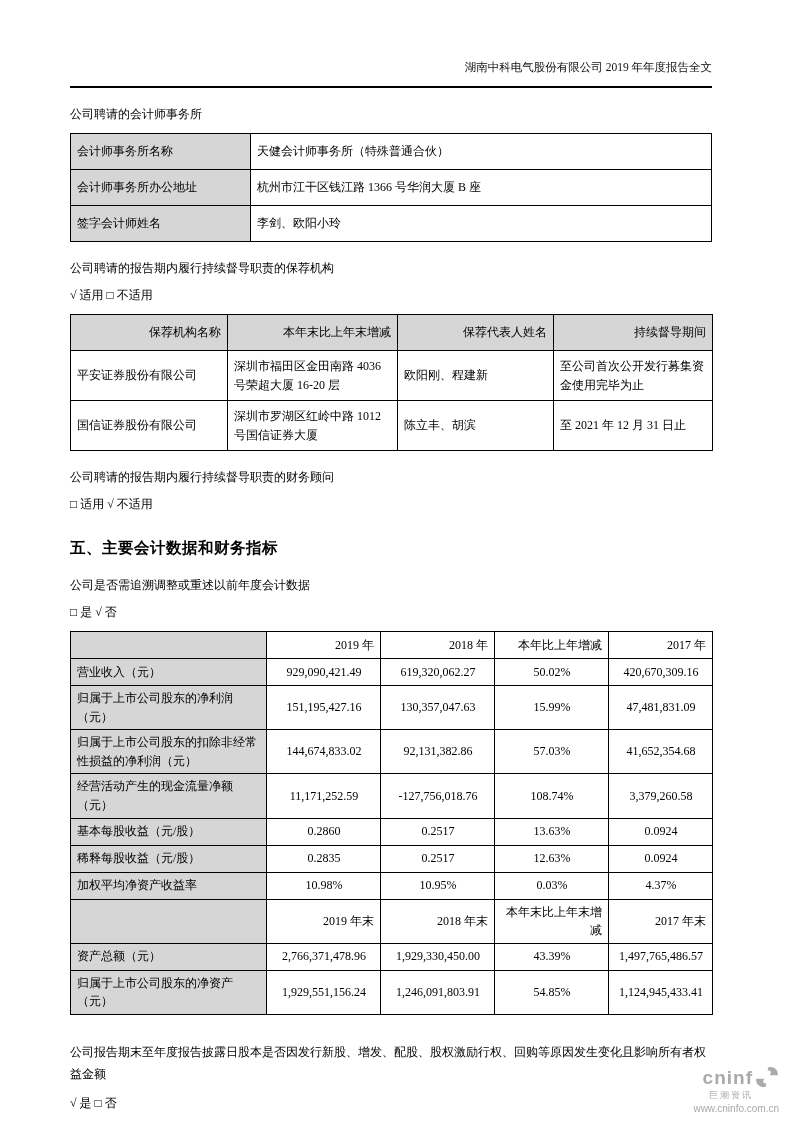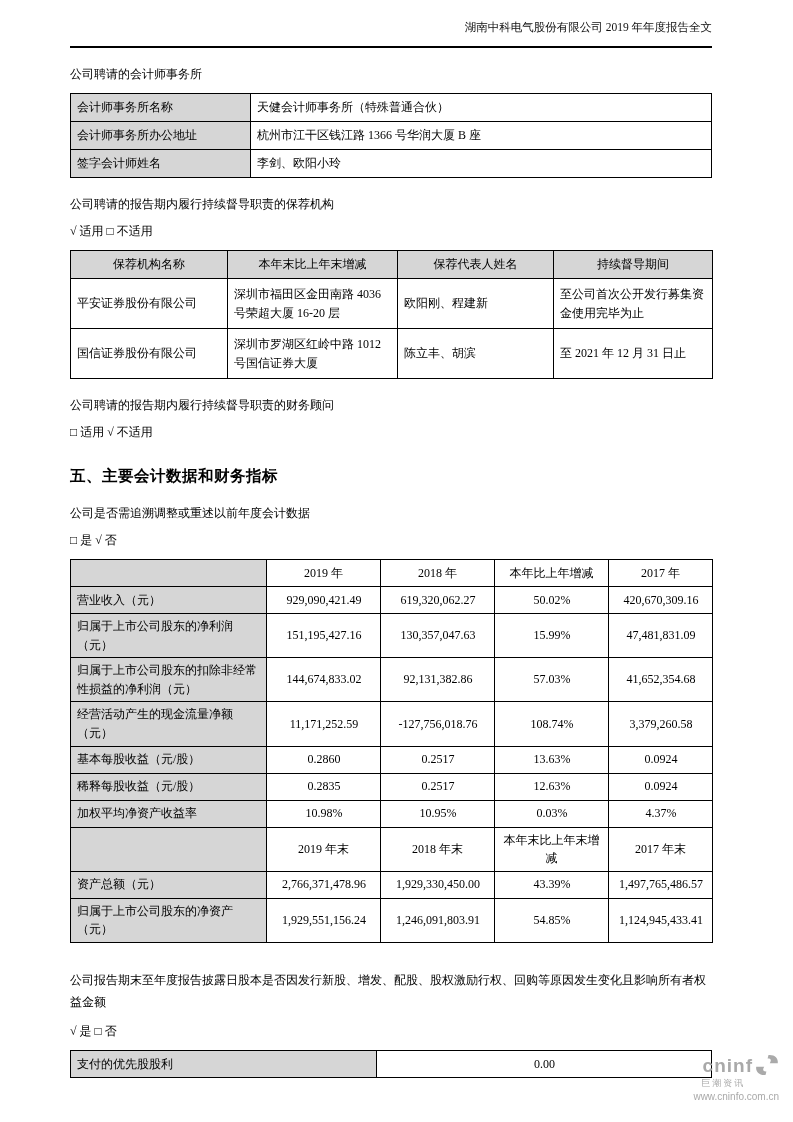--- a/index.html
+++ b/index.html
@@ -5,55 +5,55 @@
   * { margin: 0; padding: 0; box-sizing: border-box; }
   html, body { background: #e8e8e8; }
   .page {
     position: relative;
     width: 793px;
     height: 1122px;
     margin: 0 auto;
     background: #ffffff;
     font-family: "Liberation Serif", "DejaVu Serif", serif;
     color: #000;
-    padding: 20px 81px 0 70px;
+    padding: 60px 81px 0 70px;
     overflow: hidden;
   }
   .doc-header { text-align: right; font-size: 11.5px; color: #111;
     padding-bottom: 11px; border-bottom: 2px solid #000; }
   .sec-heading {
     font-family: "Liberation Sans", "DejaVu Sans", sans-serif;
     font-weight: bold; font-size: 15.5px; letter-spacing: 0.5px;
     margin-top: 25px;
   }
   .body-line { font-size: 12px; margin-top: 18px; }
   .mark-line { font-size: 12px; margin-top: 10px; }
   table { width: 100%; border-collapse: collapse; table-layout: fixed;
     font-size: 12px; margin-top: 10px; }
   td, th { border: 1px solid #000; padding: 3px 6px; vertical-align: middle;
     font-weight: normal; line-height: 1.55; word-break: break-all; }
   .shaded { background: #d6d6d6; }
   .t-label { text-align: left; }
-  .t-center { text-align: center; }
+  .t-center { text-align: right; }
   .t-num { text-align: center; padding-right: 5px; }
   .h27 td, .h27 th { height: 27px; }
-  .h28 td, .h28 th { height: 28px; }
+  .h28 td, .h28 th { height: 36px; }
   .h50 td, .h50 th { height: 50px; }
   .acct-table col.c1 { width: 180px; }
   .sponsor-table col.c1 { width: 157px; }
   .sponsor-table col.c2 { width: 170px; }
   .sponsor-table col.c3 { width: 156px; }
   .sponsor-table col.c4 { width: 159px; }
   .fin-table col.c1 { width: 196px; }
   .fin-table col.c2 { width: 114px; }
   .fin-table col.c3 { width: 114px; }
   .fin-table col.c4 { width: 114px; }
   .fin-table col.c5 { width: 104px; }
   .div-table col.c1 { width: 306px; }
-  .brand { position: absolute; right: 14px; bottom: 20px; text-align: center;
+  .brand { position: absolute; right: 14px; bottom: 8px; text-align: right;
     font-family: "Liberation Sans", "DejaVu Sans", sans-serif; color: #a9a9a9;
     line-height: 1.1; margin-left: 45px; }
   .brand-row { display: flex; align-items: center; justify-content: flex-end; gap: 2px; }
   .brand-name { font-size: 19px; font-weight: bold; letter-spacing: 1px; color: #a9a9a9; }
   .brand-tagline { font-size: 9px; letter-spacing: 2px; margin-right: 26px; }
   .brand-url { font-size: 10px; margin-top: 2px; }
 </style>
 </head>
 <body>
 

